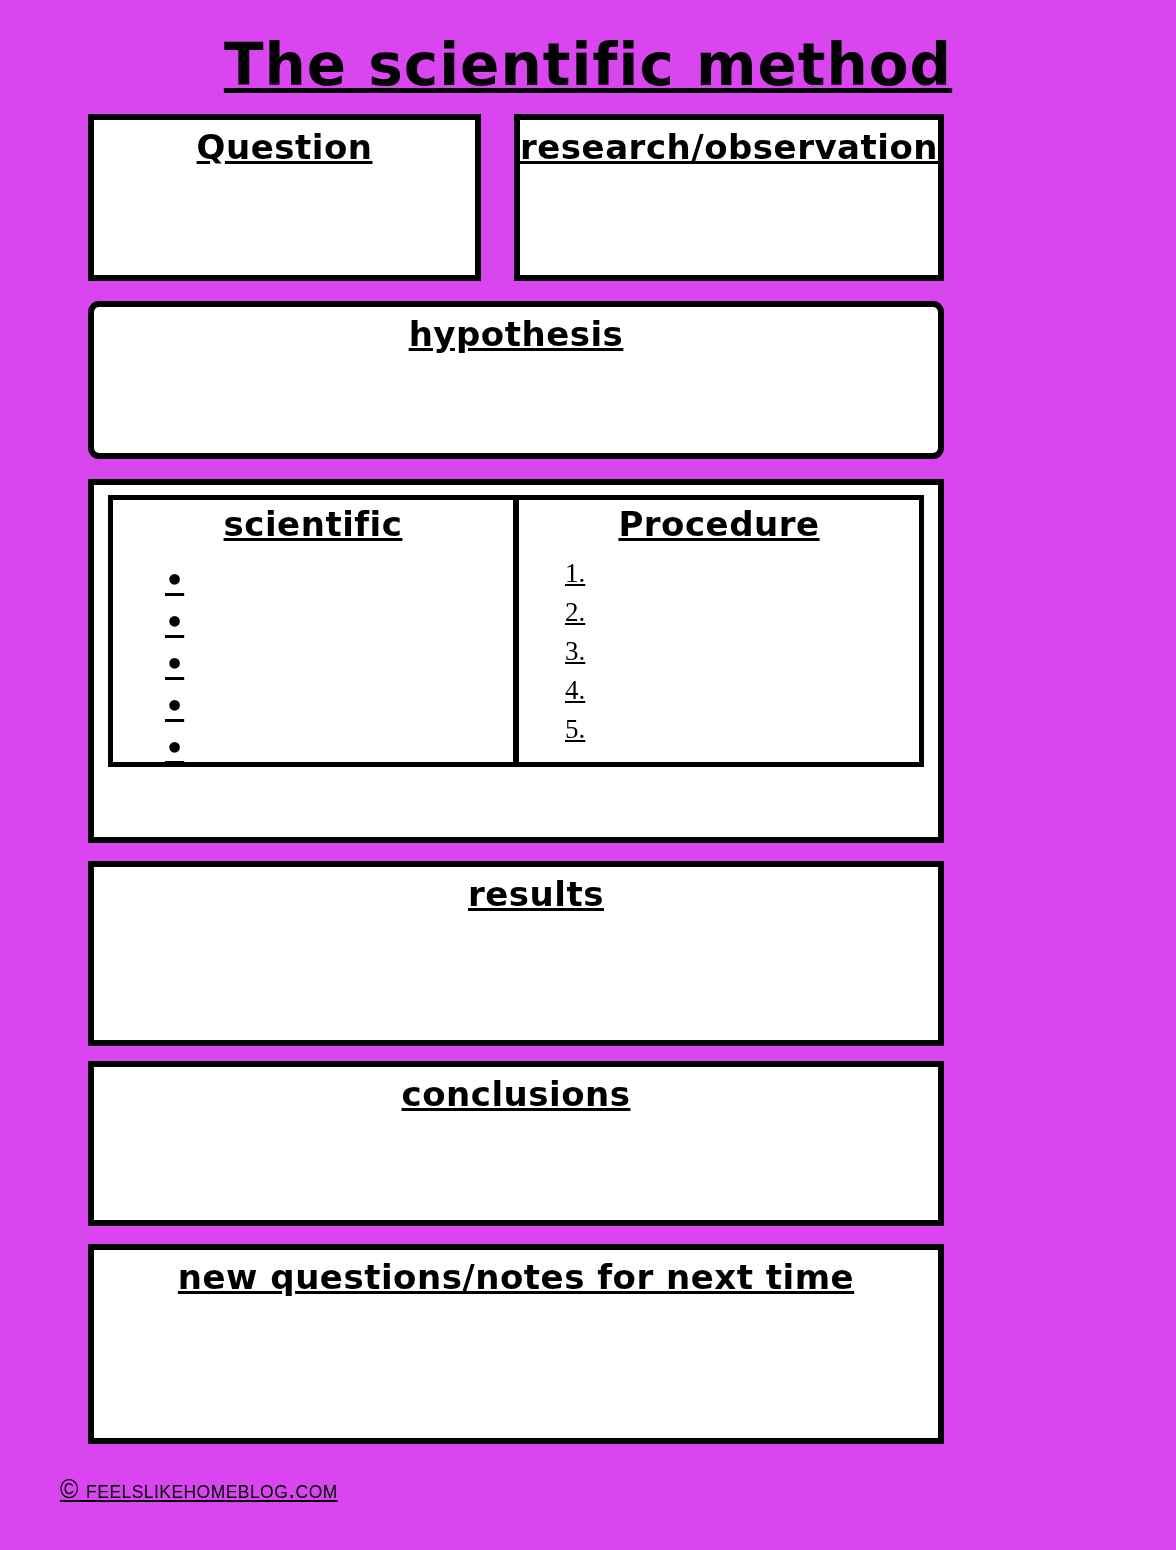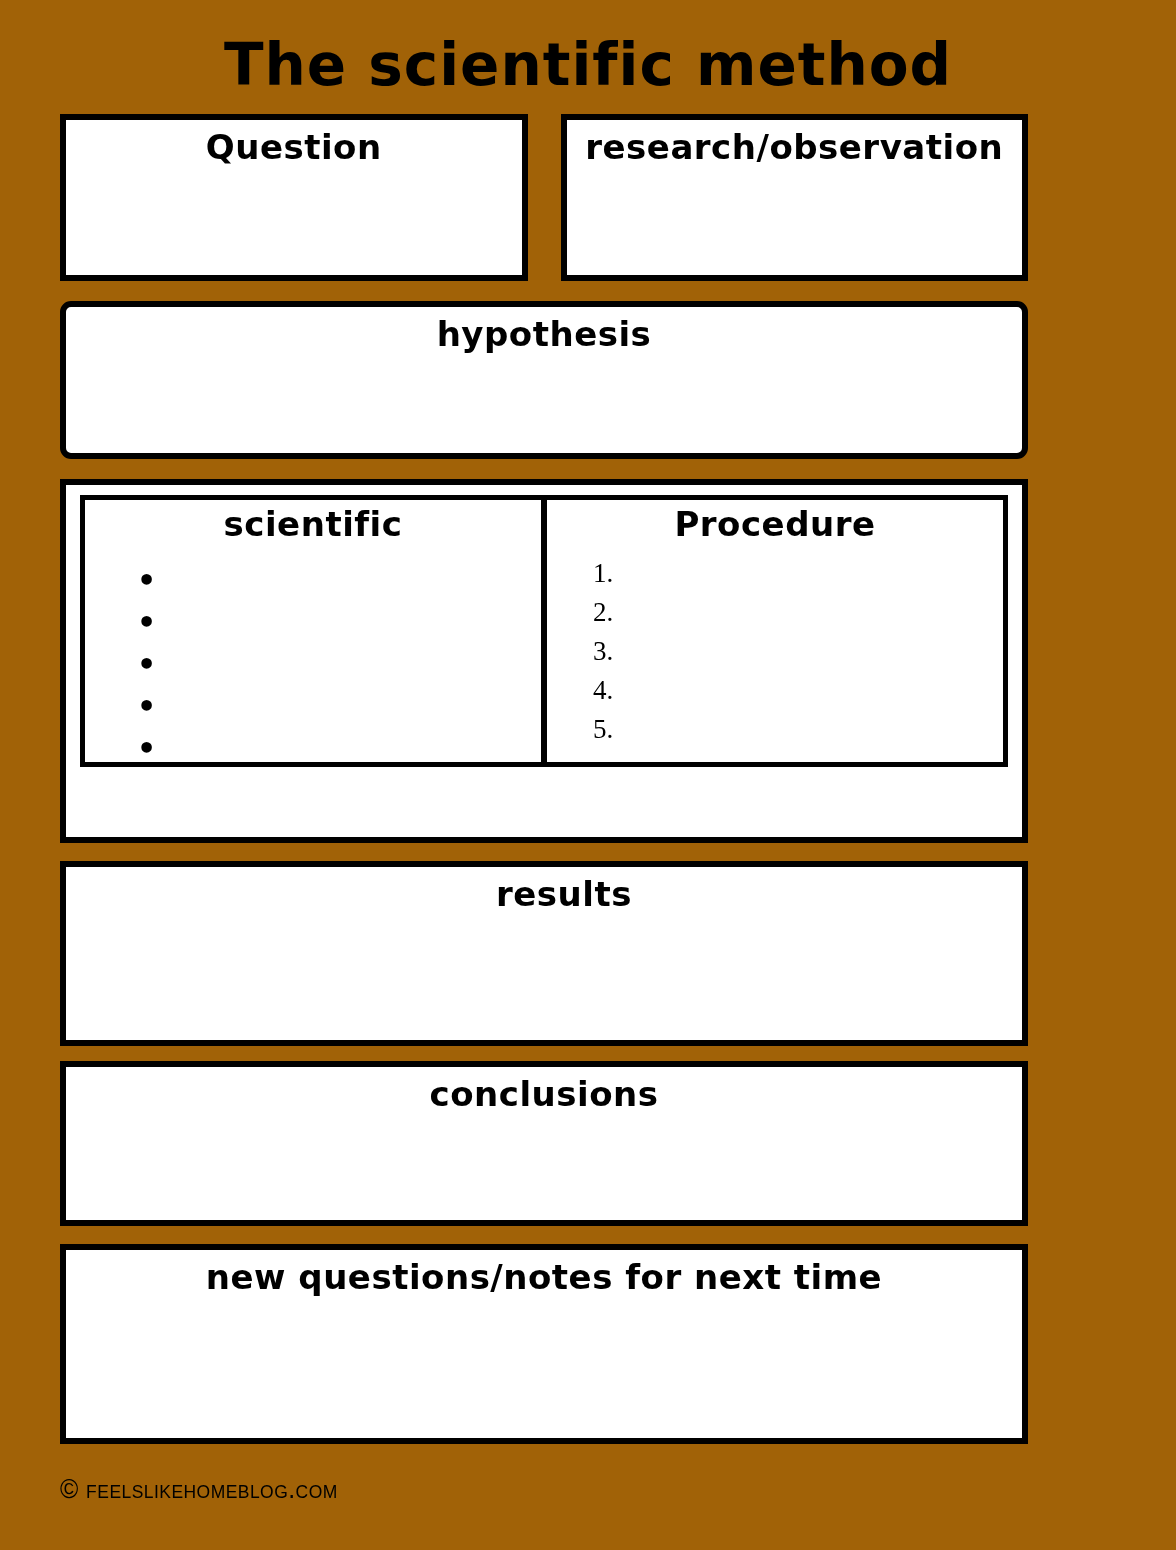--- a/index.html
+++ b/index.html
@@ -4,29 +4,30 @@
 <style>
   html, body {
     margin: 0;
     padding: 0;
     background: #ffffff;
   }
   .page {
     position: relative;
     width: 1176px;
     height: 1550px;
-    background: #a16207;
+    background: #d946ef;
     color: #000000;
     font-family: "DejaVu Sans", sans-serif;
     overflow: hidden;
     box-sizing: border-box;
+    text-decoration: underline;
   }
   .content {
-    margin-left: 60px;
-    width: 968px;
+    margin-left: 88px;
+    width: 856px;
   }
   .title {
     margin: 0;
     padding-top: 34px;
     padding-bottom: 16px;
     text-align: center;
     font-size: 58px;
     font-weight: 800;
     letter-spacing: 1px;
     line-height: 1.1;

